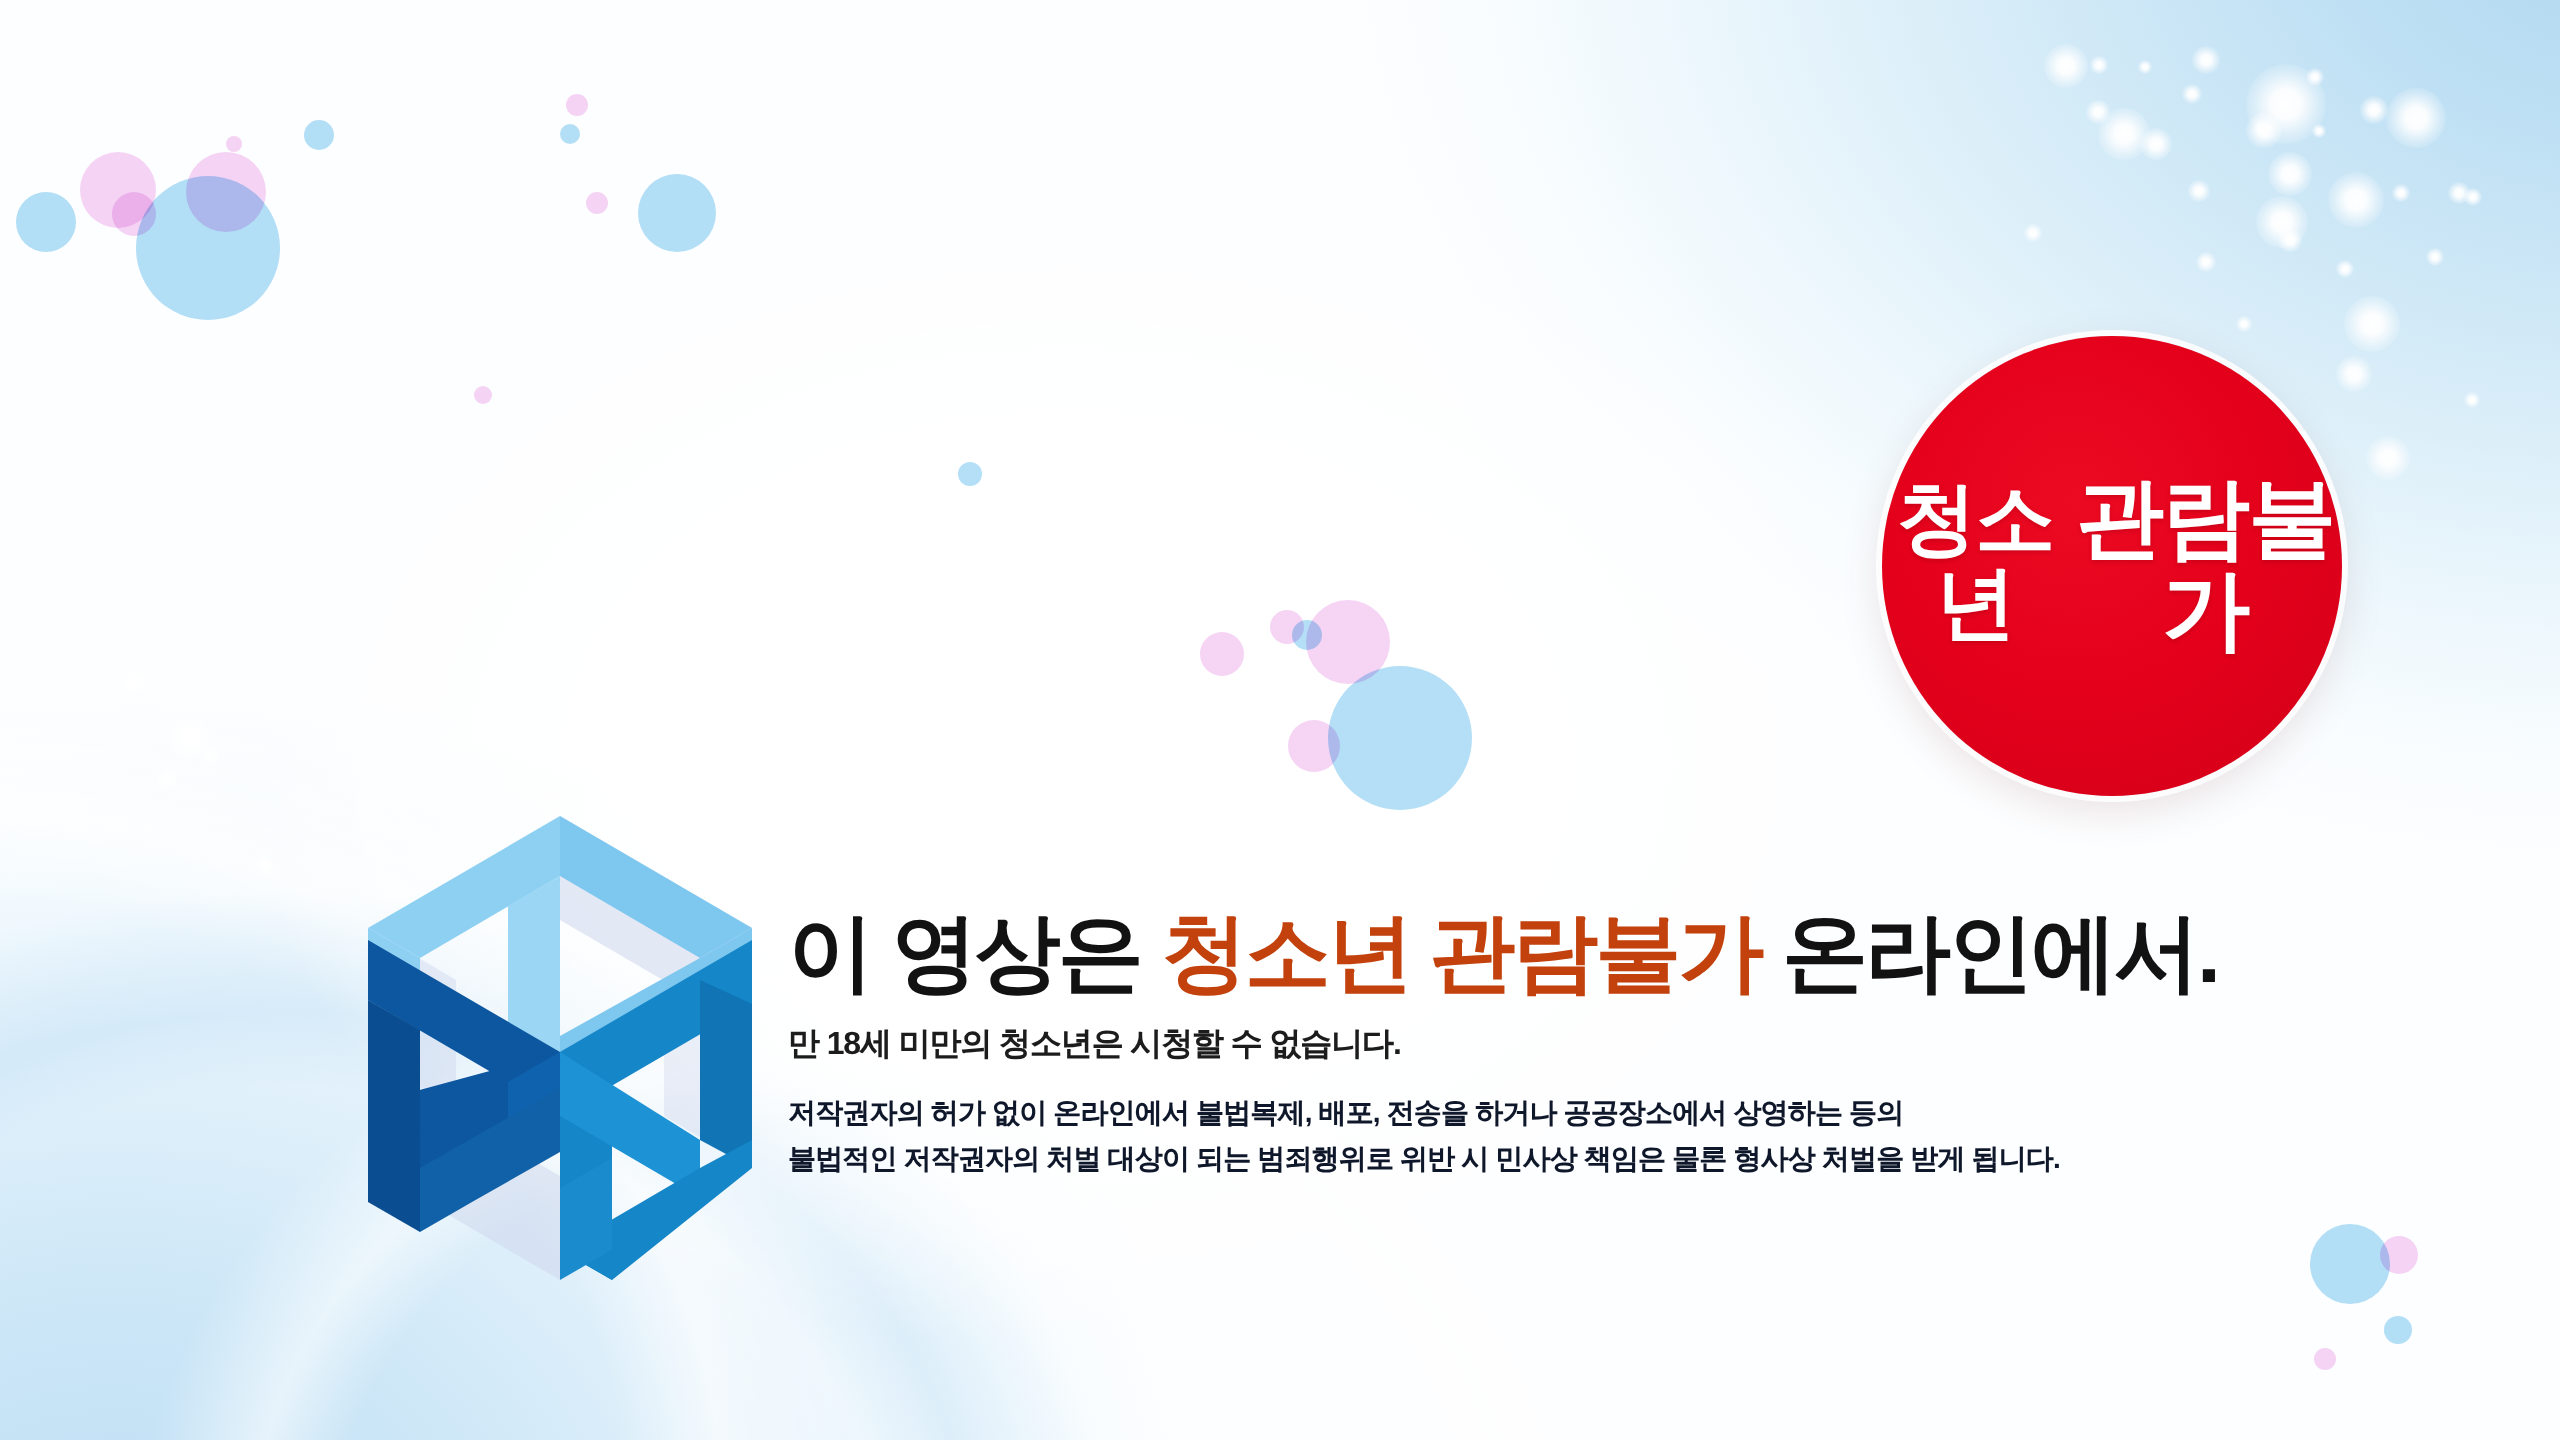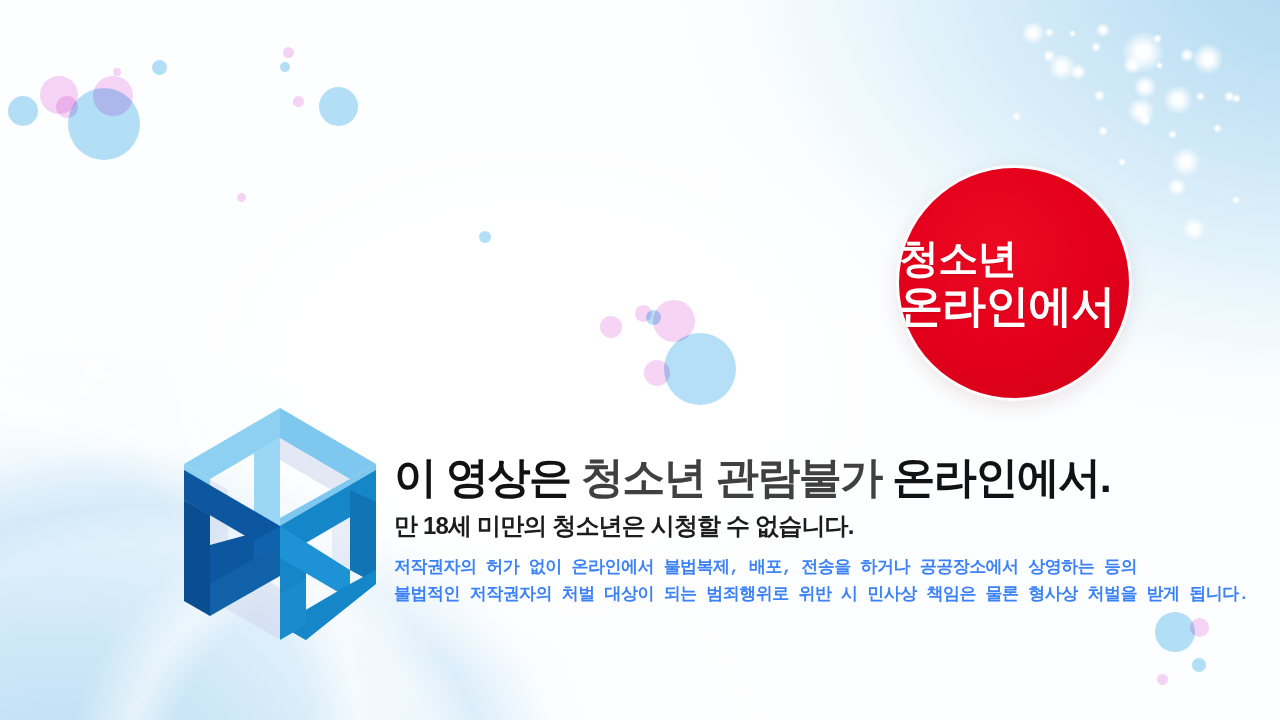--- a/index.html
+++ b/index.html
@@ -99,30 +99,29 @@
     border-radius: 50%;
     mix-blend-mode: multiply;
     pointer-events: none;
   }
   .bubble.blue  { background: rgba(151, 211, 243, 0.72); }
   .bubble.pink  { background: rgba(240, 185, 238, 0.62); }
 
   
   #rating-badge {
     position: absolute;
-    left: 899px;
+    left: 941px;
     top: 168px;
     width: 230px;
     height: 230px;
     border-radius: 50%;
     background: radial-gradient(circle at 42% 36%, #ec0a22 0%, #e4001b 48%, #d8001a 82%, #cf0018 100%);
     box-shadow: 0 0 0 3px rgba(255,255,255,0.85), 0 6px 22px rgba(90,0,12,0.13);
     display: flex;
-    flex-direction: column;
-    align-items: flex-start;
+    align-items: center;
     justify-content: center;
     line-height: 1.05;
   }
   #rating-badge span {
     display: block;
     color: #ffffff;
     font-weight: 700;
     letter-spacing: -0.02em;
     text-align: center;
     text-shadow: 0 1px 2px rgba(120,0,12,0.25);
@@ -148,38 +147,37 @@
   }
   #headline {
     margin: 0;
     font-size: 43px;
     font-weight: 700;
     color: #121212;
     letter-spacing: -0.035em;
     line-height: 1.18;
     white-space: nowrap;
   }
-  #headline .accent { color: #404040; }
+  #headline .accent { color: #c2410c; font-family: Liberation Serif, serif; }
   #subheadline {
     margin: 9px 0 0 0;
-    font-size: 24px;
+    font-size: 16px;
     font-weight: 700;
     color: #1c1c1c;
     letter-spacing: -0.035em;
     line-height: 1.2;
     white-space: nowrap;
   }
   #legal-notice {
     margin: 13px 0 0 0;
-    font-size: 17px;
+    font-size: 14px;
     font-weight: 600;
-    color: #3b82f6;
+    color: #0f172a;
     letter-spacing: -0.03em;
     line-height: 1.62;
-    font-family: Liberation Mono, monospace;
   }
   #legal-notice p { margin: 0; white-space: nowrap; }
 </style>
 </head>
 <body>
 
 <div id="stage">
 
   <div class="bg-base"></div>
   <div class="bg-tr"></div>
@@ -248,21 +246,21 @@
       <div class="bubble blue" style="left: 664px; top: 333px; width: 72px; height: 72px;"></div>
       <div class="bubble pink" style="left: 644px; top: 360px; width: 26px; height: 26px;"></div>
       <div class="bubble blue" style="left: 1155px; top: 612px; width: 40px; height: 40px;"></div>
       <div class="bubble pink" style="left: 1190px; top: 618px; width: 19px; height: 19px;"></div>
       <div class="bubble blue" style="left: 1192px; top: 658px; width: 14px; height: 14px;"></div>
       <div class="bubble pink" style="left: 1157px; top: 674px; width: 11px; height: 11px;"></div>
     </div>
 
   <div id="rating-badge">
     <span class="badge-line1">청소년</span>
-    <span class="badge-line2">온라인에서</span>
+    <span class="badge-line2">관람불가</span>
   </div>
 
   <svg id="brand-logo" viewBox="0 0 224 240" aria-hidden="true">
 
     <g>
       <polygon points="112,4 208,60 208,112 112,56" fill="#cdd5ec" opacity="0.55"></polygon>
       <polygon points="16,128 112,184 112,236 16,180" fill="#cdd5ec" opacity="0.5"></polygon>
       <polygon points="16,60 60,86 60,150 16,124" fill="#cdd5ec" opacity="0.42"></polygon>
       <polygon points="164,92 208,118 208,180 164,154" fill="#cdd5ec" opacity="0.38"></polygon>
     </g>

